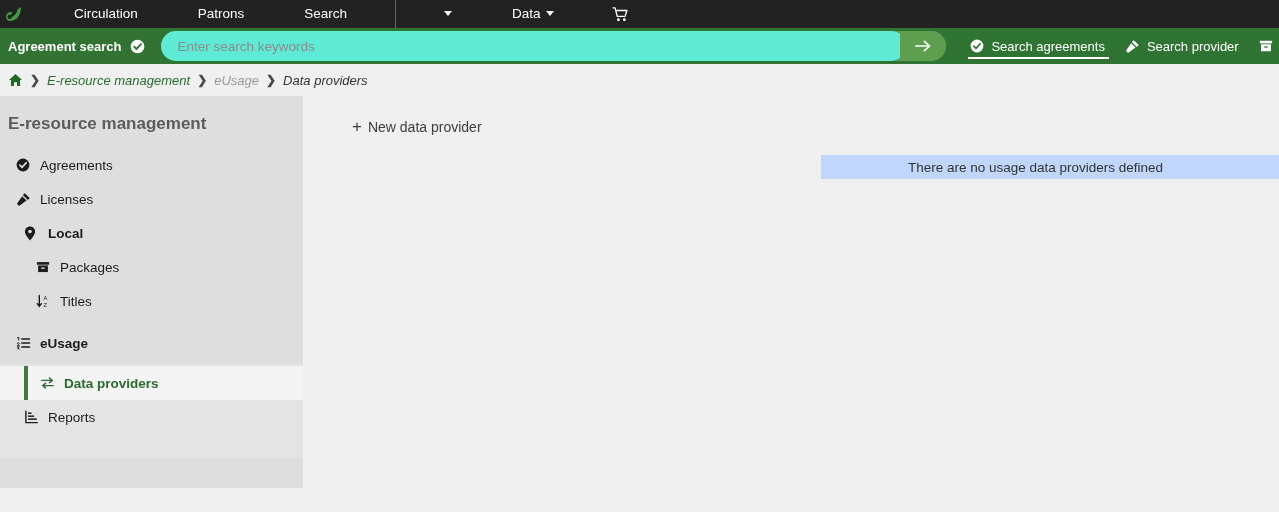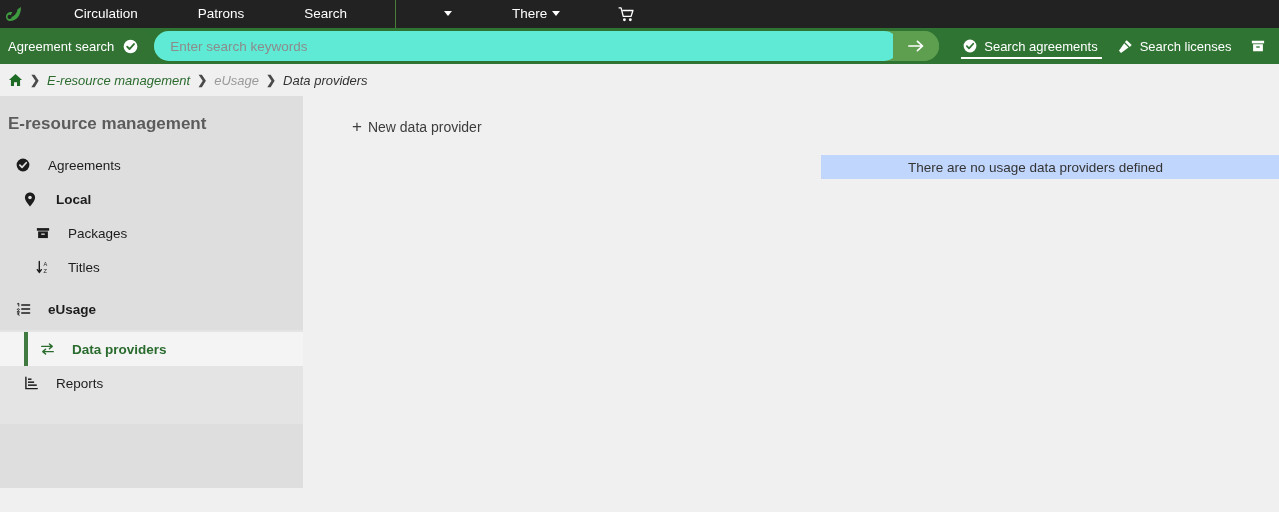--- a/index.html
+++ b/index.html
@@ -71,21 +71,21 @@
   }
   .agreement-chip {
     background: #327334;
     height: 36px;
     display: flex;
     align-items: center;
     padding: 0 16px 0 8px;
     border-radius: 0 18px 18px 0;
     color: #ffffff;
     font-size: 13px;
-    font-weight: normal;
+    font-weight: bold;
     white-space: nowrap;
     cursor: pointer;
     z-index: 3;
     position: relative;
     margin-right: -12px;
   }
   .chip-check { margin-left: 9px; display: flex; align-items: center; }
   .search-field-wrap {
     position: relative;
     display: flex;
@@ -197,21 +197,21 @@
     cursor: pointer;
     padding-left: 16px;
   }
   .nav-row .ico {
     width: 20px;
     display: flex;
     align-items: center;
     justify-content: flex-start;
     flex: 0 0 20px;
   }
-  .nav-row .lbl { margin-left: 12px; }
+  .nav-row .lbl { margin-left: 4px; }
   .nav-row.bold .lbl { font-weight: bold; }
   .lvl2 { padding-left: 24px; text-align: center; }
   .lvl3 { padding-left: 36px; }
   .subpanel {
     background: #e4e4e4;
     margin-top: 4px;
     padding-top: 2px;
     padding-bottom: 24px;
   }
   .nav-row.active {
@@ -275,21 +275,21 @@
     </svg>
   </div>
   <div class="nav-item">Circulation</div>
   <div class="nav-item">Patrons</div>
   <div class="nav-item">Search</div>
   <div class="nav-divider"></div>
   <div class="caret-only">
     <span class="caret"></span>
   </div>
   <div class="nav-item">
-    <span>There</span><span class="caret"></span>
+    <span>Data</span><span class="caret"></span>
   </div>
   <div class="cart-btn">
     <svg width="17" height="15" viewBox="0 0 20 18">
       <path d="M0.5 1 h3 l2.6 10.2 h9.4 l2.2 -7 H5.3" fill="none" stroke="#ffffff" stroke-width="1.6" stroke-linejoin="round"></path>
       <circle cx="7.5" cy="15.3" r="1.7" fill="#ffffff"></circle>
       <circle cx="14.6" cy="15.3" r="1.7" fill="#ffffff"></circle>
     </svg>
   </div>
 </div>
 
@@ -319,21 +319,21 @@
         <circle cx="8" cy="8" r="7.3" fill="#ffffff"></circle>
         <path d="M4.4 8.2 L6.9 10.7 L11.7 5.4" fill="none" stroke="#2f7433" stroke-width="2" stroke-linecap="round" stroke-linejoin="round"></path>
       </svg>
       <span class="tlabel">Search agreements</span>
     </div>
     <div class="search-tab">
       <svg width="15" height="15" viewBox="0 0 16 16">
         <path d="M9.3 1.2 L14.6 6.5 L12.6 8.5 L7.3 3.2 Z" fill="#ffffff"></path>
         <path d="M6.6 4.5 L11.2 9.1 L3.2 14.8 L1 12.6 Z" fill="#ffffff"></path>
       </svg>
-      <span class="tlabel">Search licenses</span>
+      <span class="tlabel">Search provider</span>
     </div>
     <div class="search-tab">
       <svg width="14" height="14" viewBox="0 0 16 16">
         <rect x="1" y="2" width="14" height="3" fill="#ffffff"></rect>
         <rect x="2.4" y="6" width="11.2" height="8" fill="#ffffff"></rect>
         <rect x="6" y="8.4" width="4" height="1.5" fill="#2f7433"></rect>
       </svg>
 
     </div>
   </div>
@@ -361,20 +361,29 @@
     <div class="nav-row">
       <span class="ico">
         <svg width="14" height="14" viewBox="0 0 16 16">
           <circle cx="8" cy="8" r="7.3" fill="#1c1c1c"></circle>
           <path d="M4.4 8.2 L6.9 10.7 L11.7 5.4" fill="none" stroke="#dedede" stroke-width="2" stroke-linecap="round" stroke-linejoin="round"></path>
         </svg>
       </span>
       <span class="lbl">Agreements</span>
     </div>
 
+    <div class="nav-row">
+      <span class="ico">
+        <svg width="15" height="15" viewBox="0 0 16 16">
+          <path d="M9.3 1.2 L14.6 6.5 L12.6 8.5 L7.3 3.2 Z" fill="#1c1c1c"></path>
+          <path d="M6.6 4.5 L11.2 9.1 L3.2 14.8 L1 12.6 Z" fill="#1c1c1c"></path>
+        </svg>
+      </span>
+      <span class="lbl">Licenses</span>
+    </div>
 
 
     <div class="nav-row bold lvl2">
       <span class="ico">
         <svg width="12" height="15" viewBox="0 0 12 16">
           <path d="M6 0.6 C2.9 0.6 0.6 3 0.6 5.9 C0.6 9.8 6 15.4 6 15.4 C6 15.4 11.4 9.8 11.4 5.9 C11.4 3 9.1 0.6 6 0.6 Z" fill="#1c1c1c"></path>
           <circle cx="6" cy="5.8" r="1.9" fill="#dedede"></circle>
         </svg>
       </span>
       <span class="lbl">Local</span>

